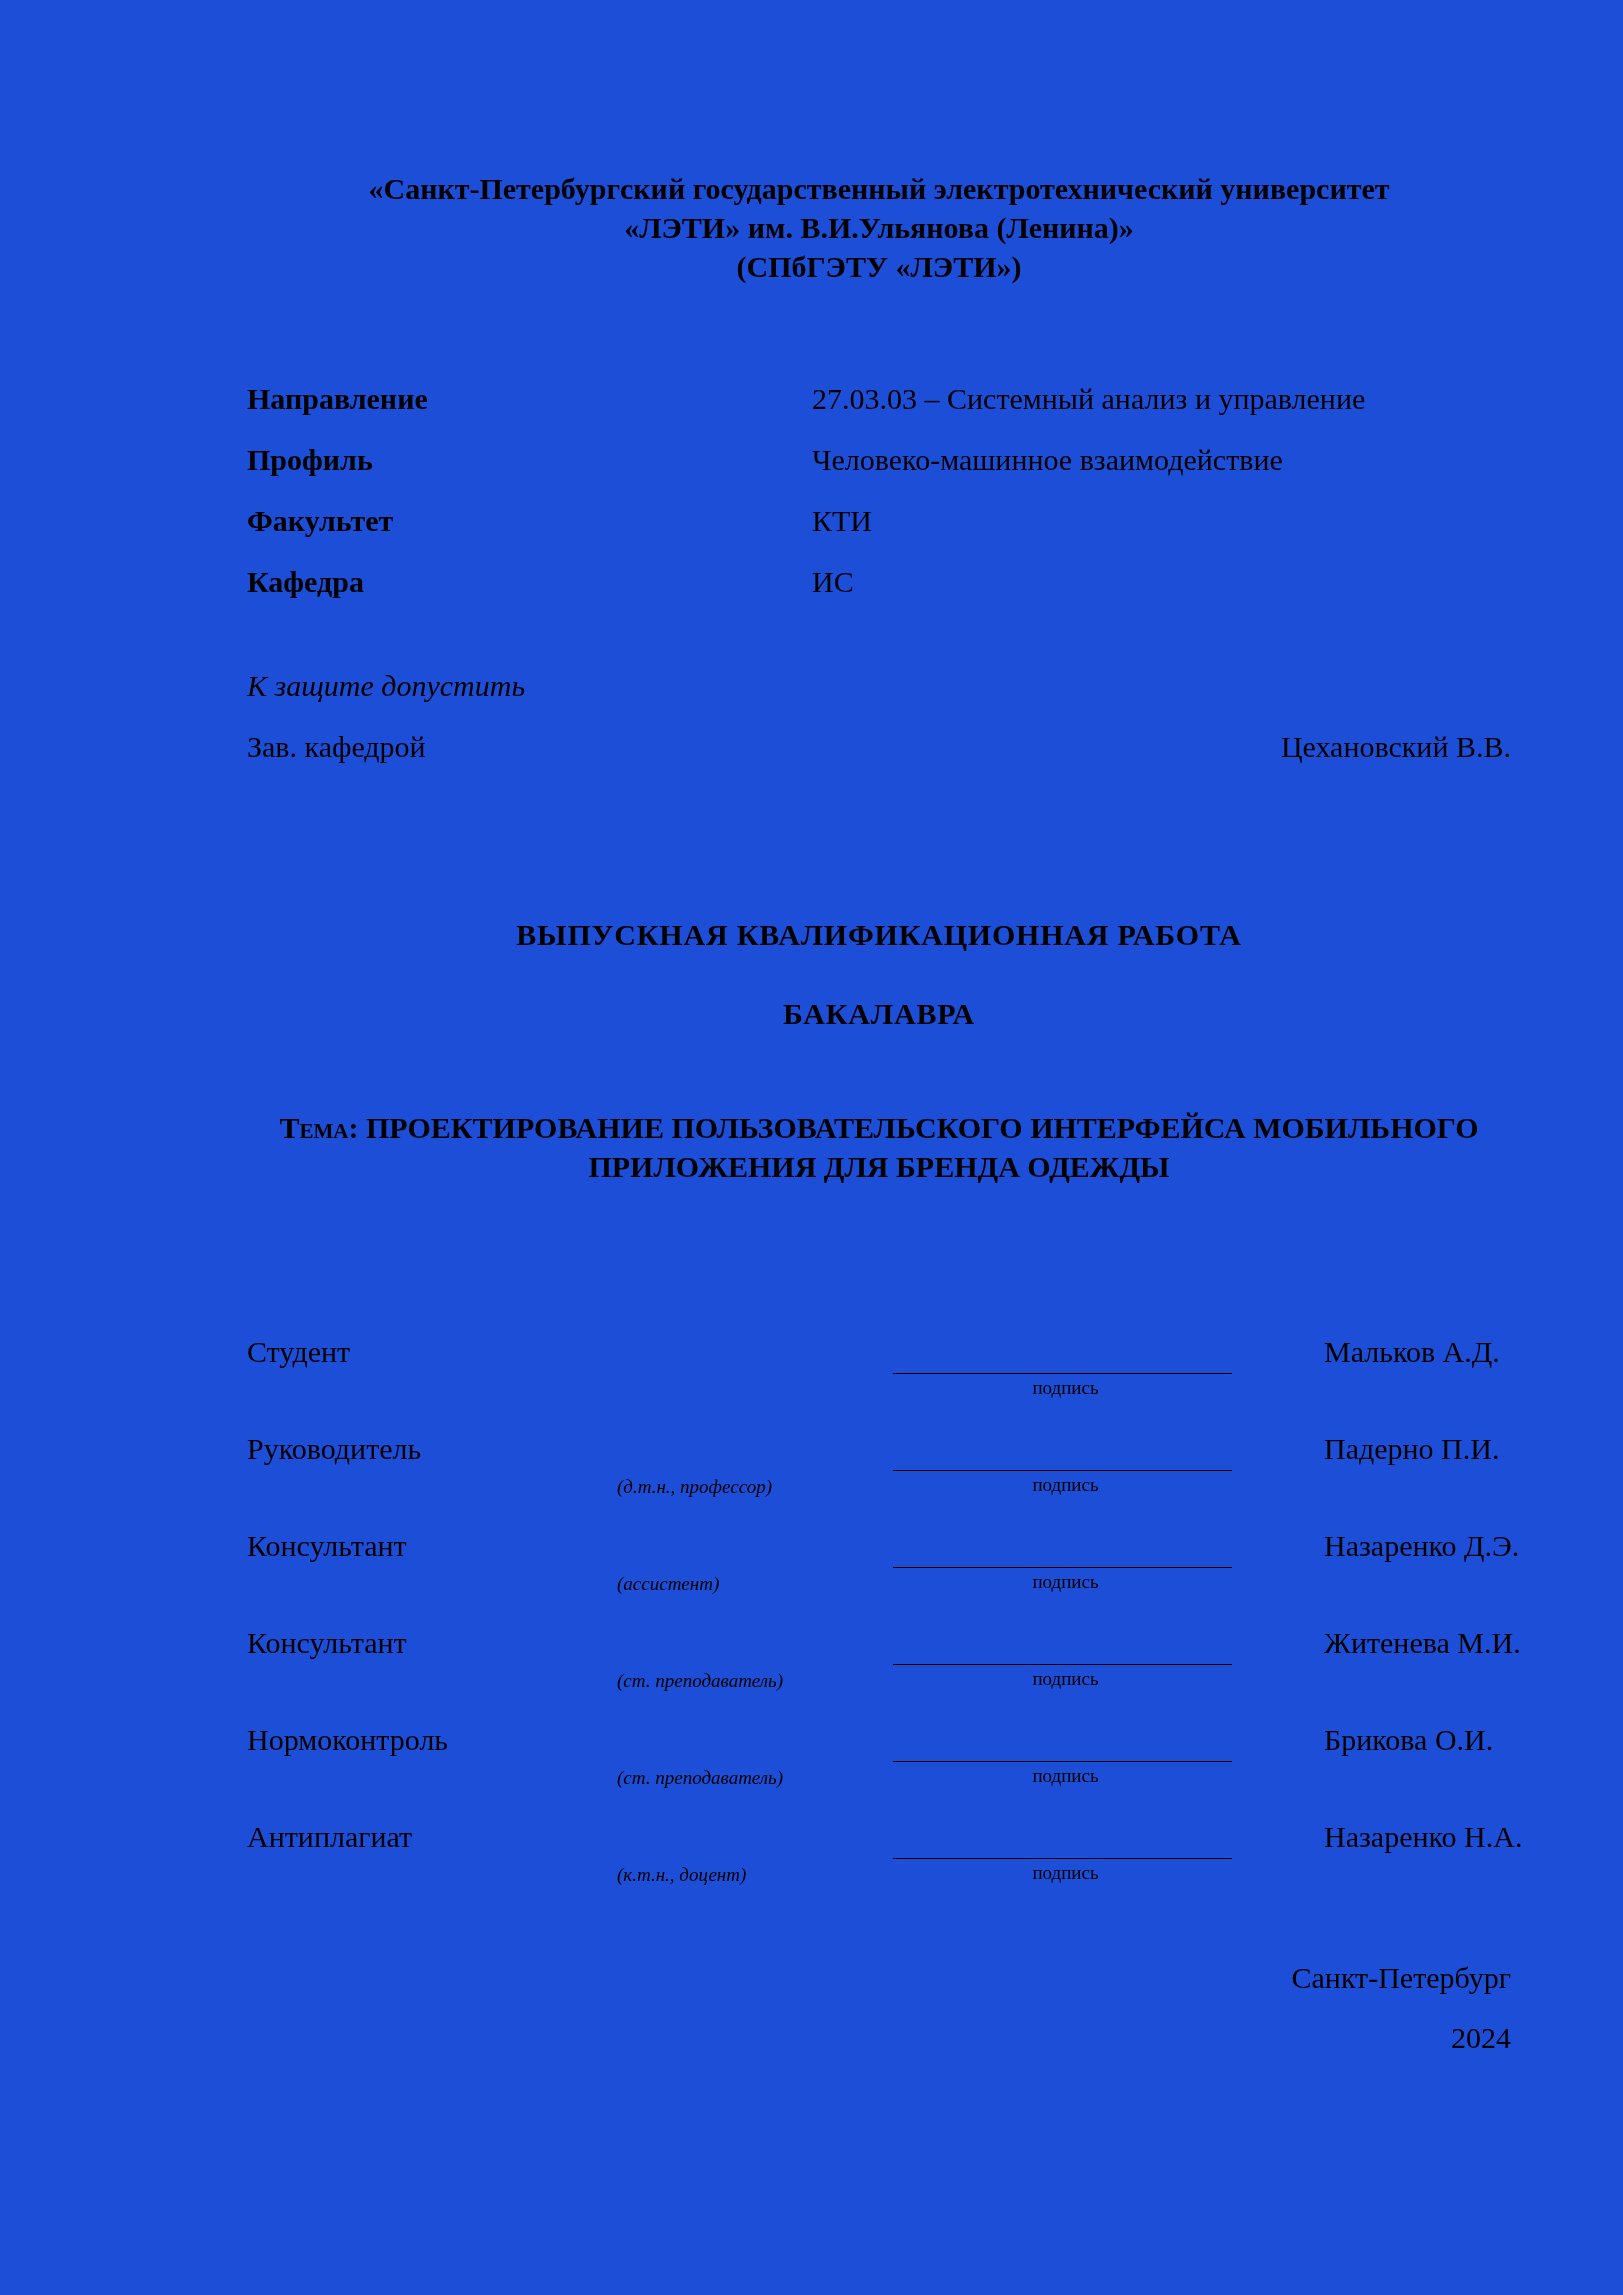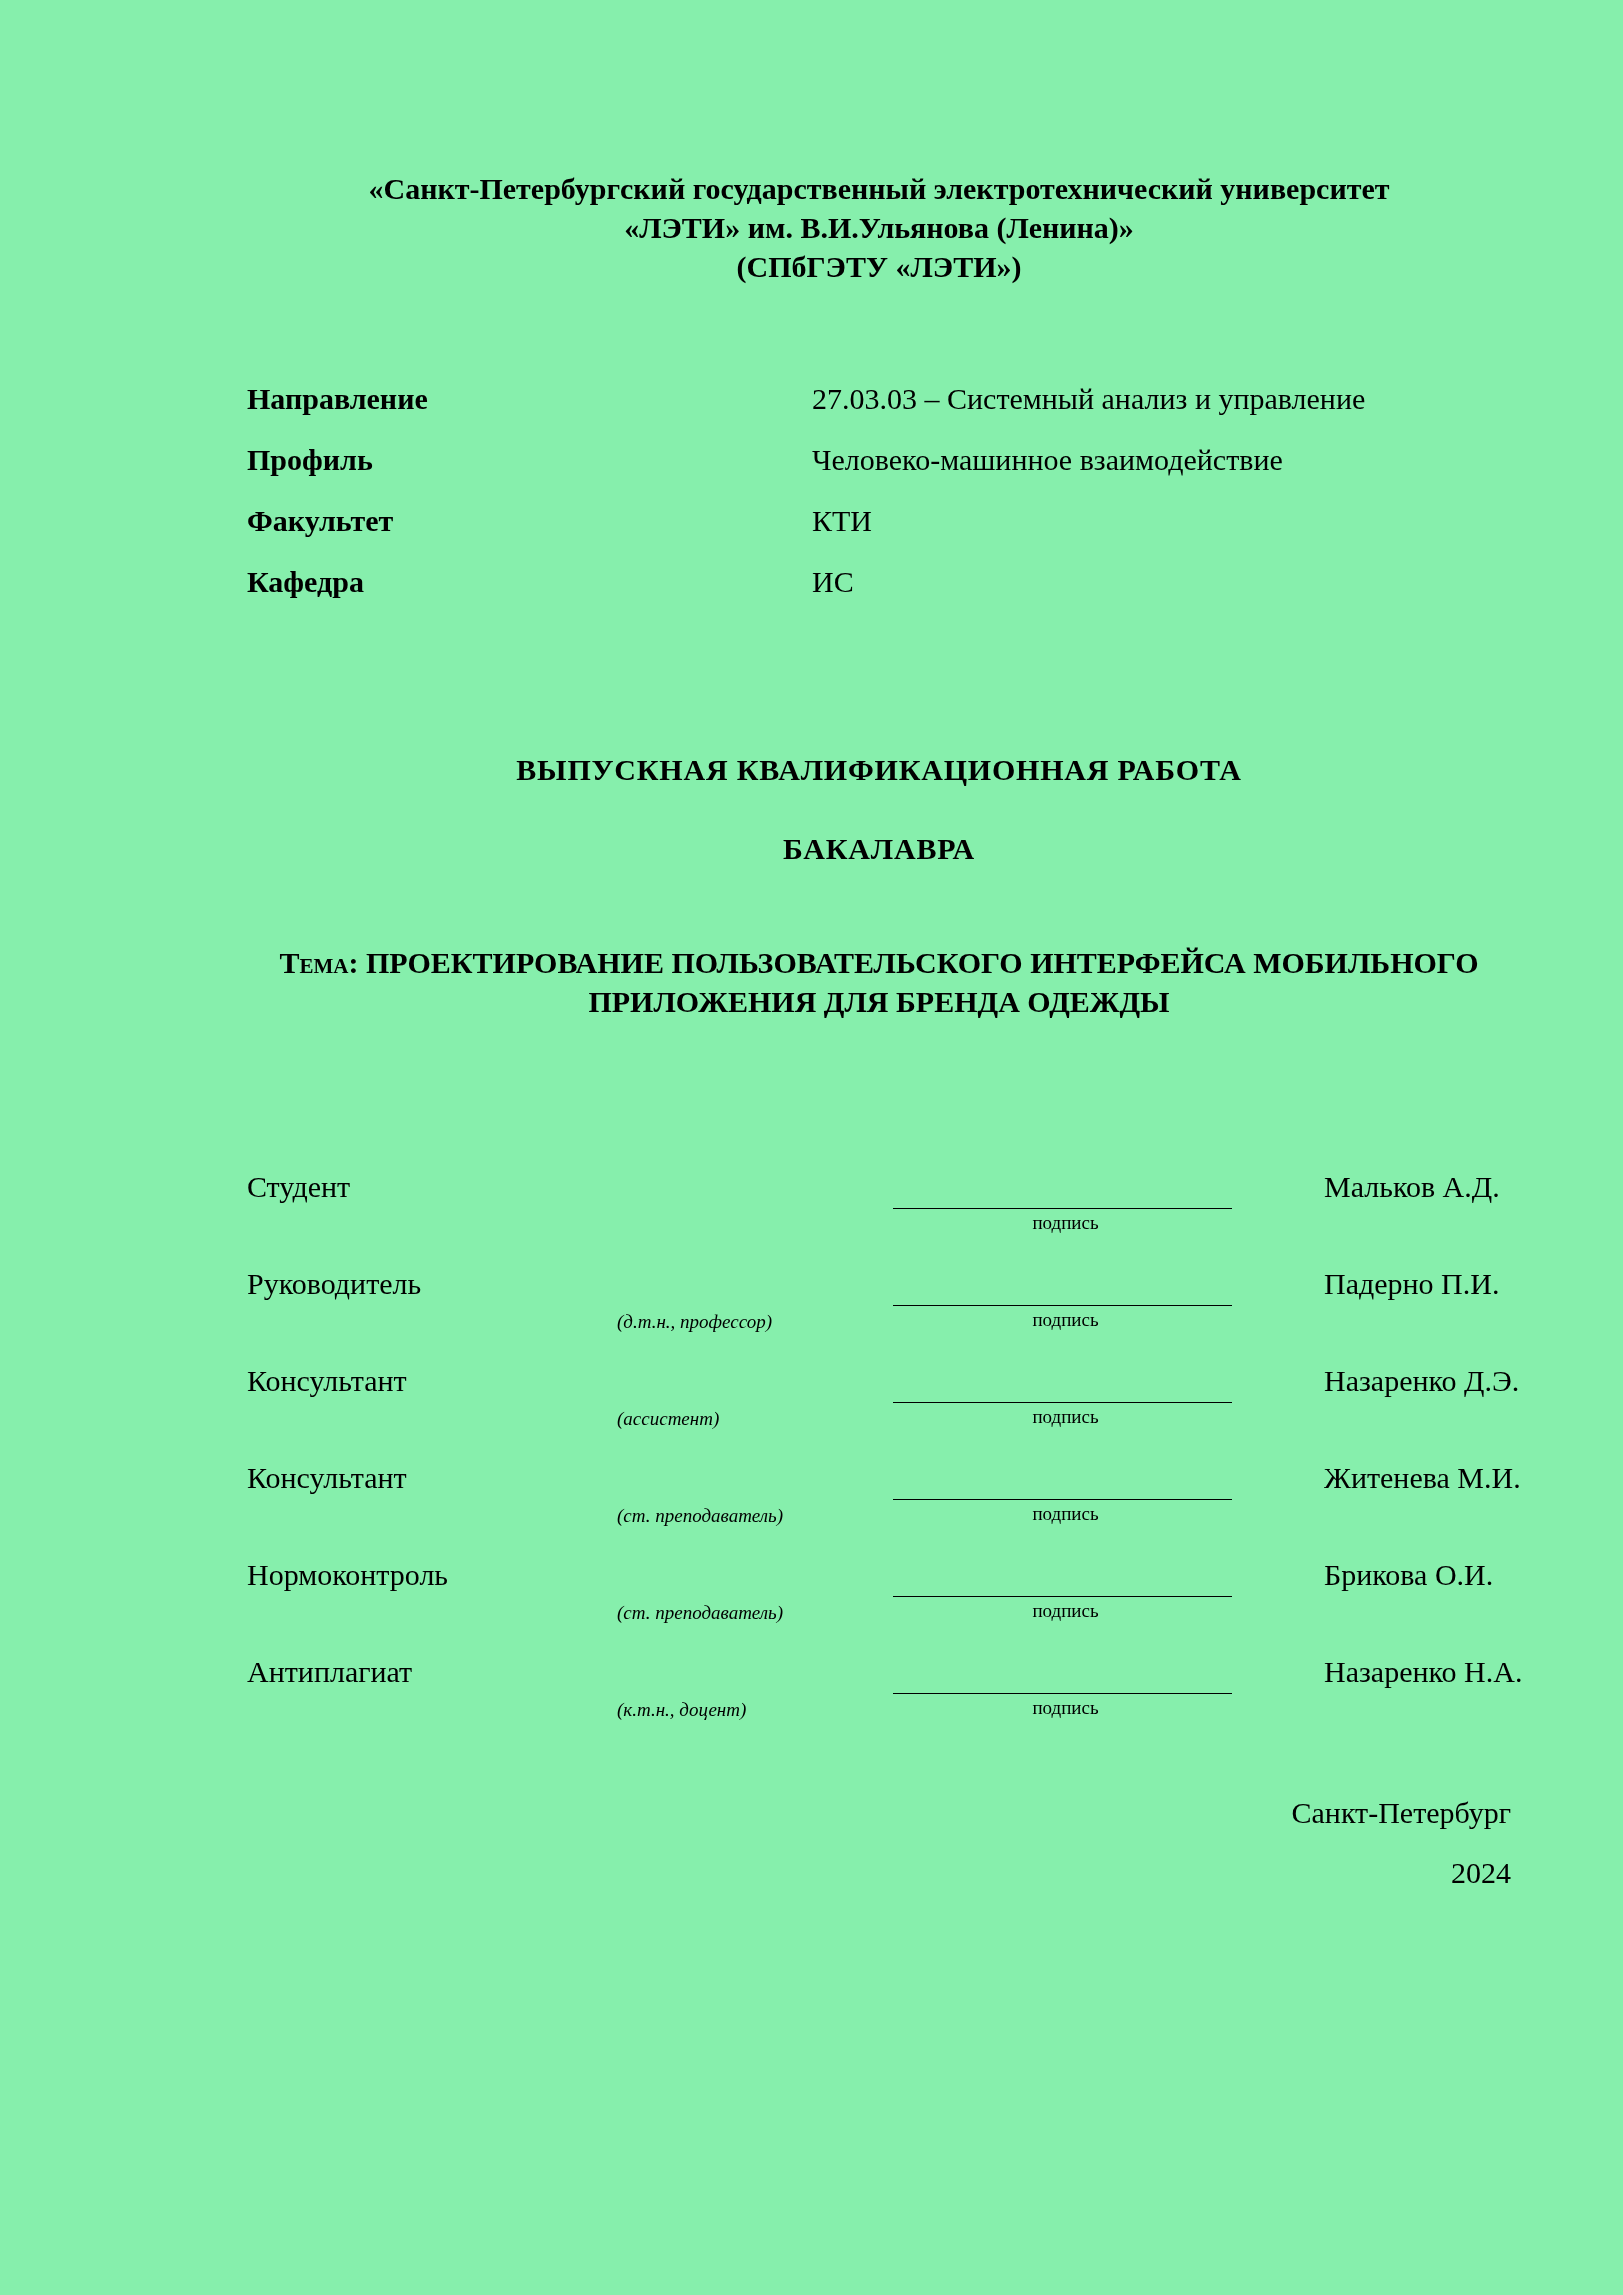--- a/index.html
+++ b/index.html
@@ -5,21 +5,21 @@
   html, body { margin: 0; padding: 0; background: #ffffff; }
   .page {
     position: relative;
     width: 1623px;
     height: 2295px;
     box-sizing: border-box;
     padding: 169px 112px 0 247px;
     font-family: "Liberation Serif", serif;
     font-size: 30px;
     color: #000000;
-    background: #86efac;
+    background: #1d4ed8;
     overflow: hidden;
   }
 
   .univ {
     text-align: center;
     font-weight: bold;
     line-height: 1.3;
   }
 
   .fields { margin-top: 82px; }
@@ -106,20 +106,27 @@
     <div class="field-row">
       <div class="field-label">Факультет</div>
       <div class="field-value">КТИ</div>
     </div>
     <div class="field-row">
       <div class="field-label">Кафедра</div>
       <div class="field-value">ИС</div>
     </div>
   </div>
 
+  <div class="admit">
+    <div class="admit-phrase">К защите допустить</div>
+    <div class="admit-row">
+      <span>Зав. кафедрой</span>
+      <span>Цехановский В.В.</span>
+    </div>
+  </div>
 
   <div class="main-title">
     <div>ВЫПУСКНАЯ КВАЛИФИКАЦИОННАЯ РАБОТА</div>
     <div>БАКАЛАВРА</div>
   </div>
 
   <div class="topic">
     <span class="topic-prefix">Тема:</span>
     <span>ПРОЕКТИРОВАНИЕ ПОЛЬЗОВАТЕЛЬСКОГО ИНТЕРФЕЙСА МОБИЛЬНОГО ПРИЛОЖЕНИЯ ДЛЯ БРЕНДА ОДЕЖДЫ</span>
   </div>

